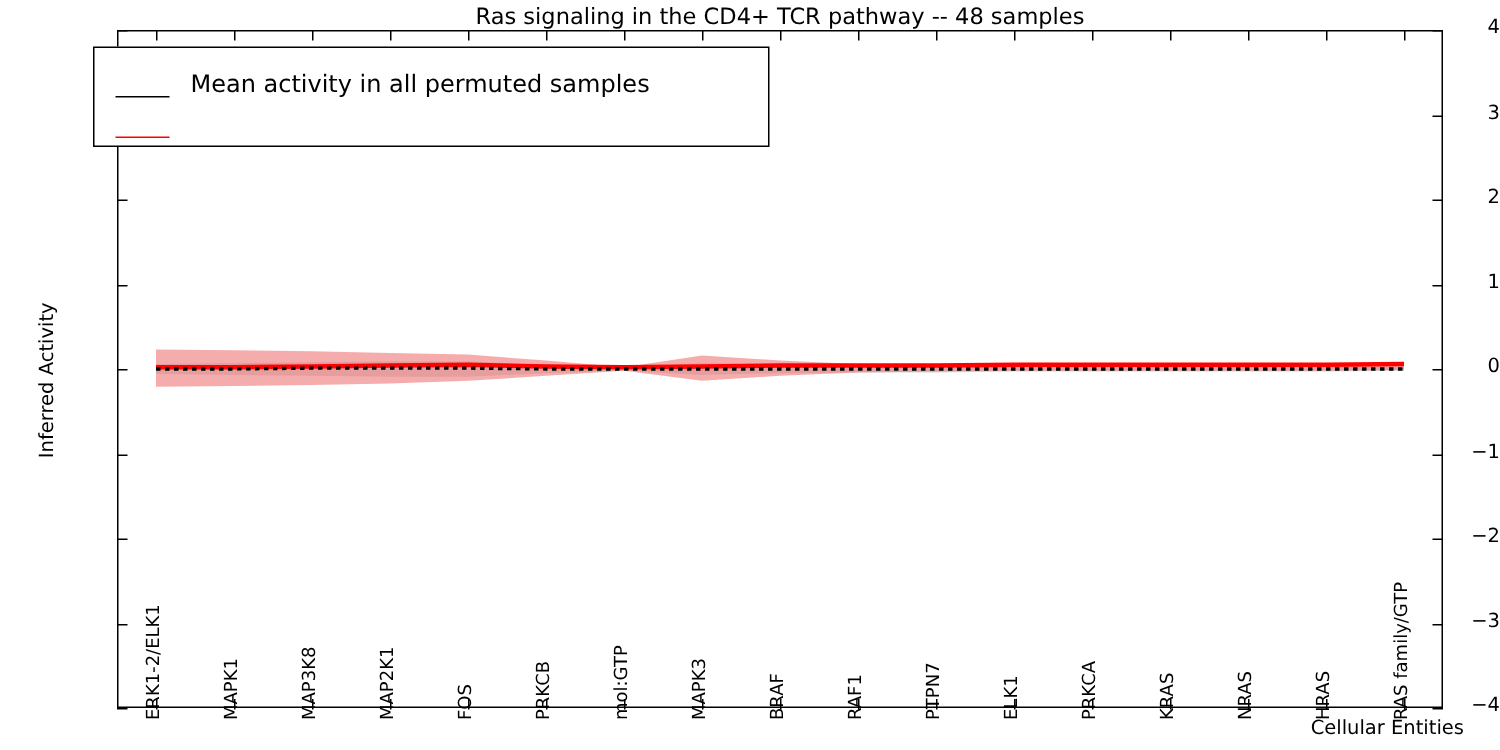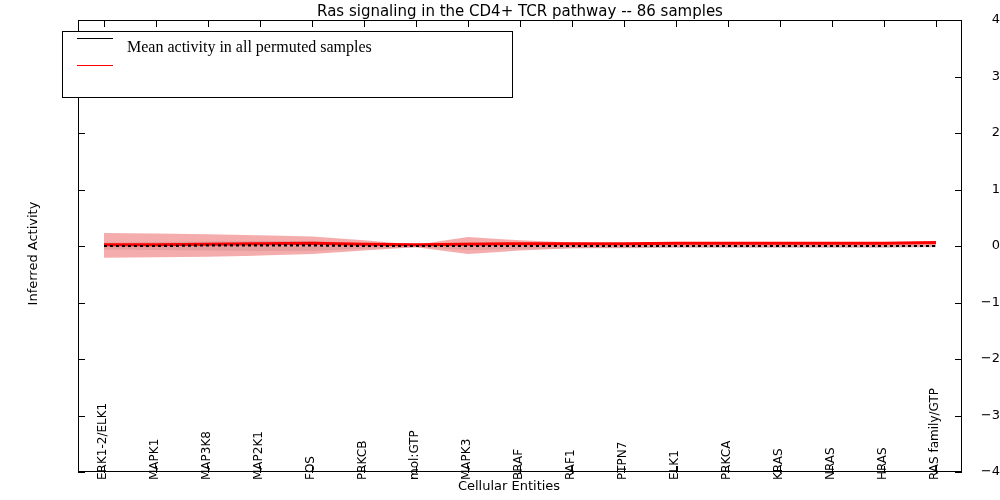--- a/index.html
+++ b/index.html
@@ -17,22 +17,22 @@
     white-space:nowrap;
   }
   .ylabel{
     position:absolute;
     left:-78px;top:246px;width:220px;
     text-align:center;font-size:13px;color:#000;
     transform:rotate(-90deg);
     transform-origin:center center;
   }
   .xlabel{
-    position:absolute;left:67px;top:478px;width:884px;
-    text-align:center;font-size:13px;color:#000;
+    position:absolute;left:92px;top:478px;width:884px;
+    text-align:right;font-size:13px;color:#000;
   }
   .axes-frame{
     position:absolute;left:78px;top:20px;width:884px;height:452px;
     border:1.3px solid #000;box-sizing:border-box;background:#fff;
   }
   .ytick-label{
     position:absolute;right:0;font-size:13px;color:#000;
     text-align:right;width:64px;transform:translateY(-9px);
   }
   .ytick-mark{position:absolute;left:78px;width:7px;height:1.2px;background:#000;}
@@ -42,31 +42,31 @@
   .xtick-label{
     position:absolute;top:0;font-size:12px;color:#000;white-space:nowrap;
     transform-origin:left bottom;transform:rotate(-90deg);
   }
   .plot-svg{position:absolute;left:78px;top:20px;}
   .legend-box{
     position:absolute;left:62px;top:31px;width:451px;height:67px;
     border:1.2px solid #000;background:#fff;box-sizing:border-box;
     padding:6px 10px;
   }
-  .legend-row{display:flex;align-items:flex-start;height:27px;font-family:Liberation Serif, serif;}
+  .legend-row{display:flex;align-items:flex-end;height:27px;}
   .legend-swatch{width:36px;height:0;border-top:1.6px solid #000;margin-right:14px;margin-left:4px;}
   .legend-swatch.red{border-top-color:#ff0000;}
   .legend-text{font-size:16px;color:#000;white-space:nowrap;}
 </style>
 </head>
 <body>
 
 <div id="figure">
 
-  <div class="chart-title">Ras signaling in the CD4+ TCR pathway -- 86 samples</div>
+  <div class="chart-title">Ras signaling in the CD4+ TCR pathway -- 48 samples</div>
 
   <div class="ylabel">Inferred Activity</div>
 
   <div class="xlabel">Cellular Entities</div>
 
   <div class="axes-frame"></div>
 
   <div id="yticks">
       <div class="ytick-label" style="top: 472px;">−4</div>
       <div class="ytick-mark" style="top: 472px;"></div>

